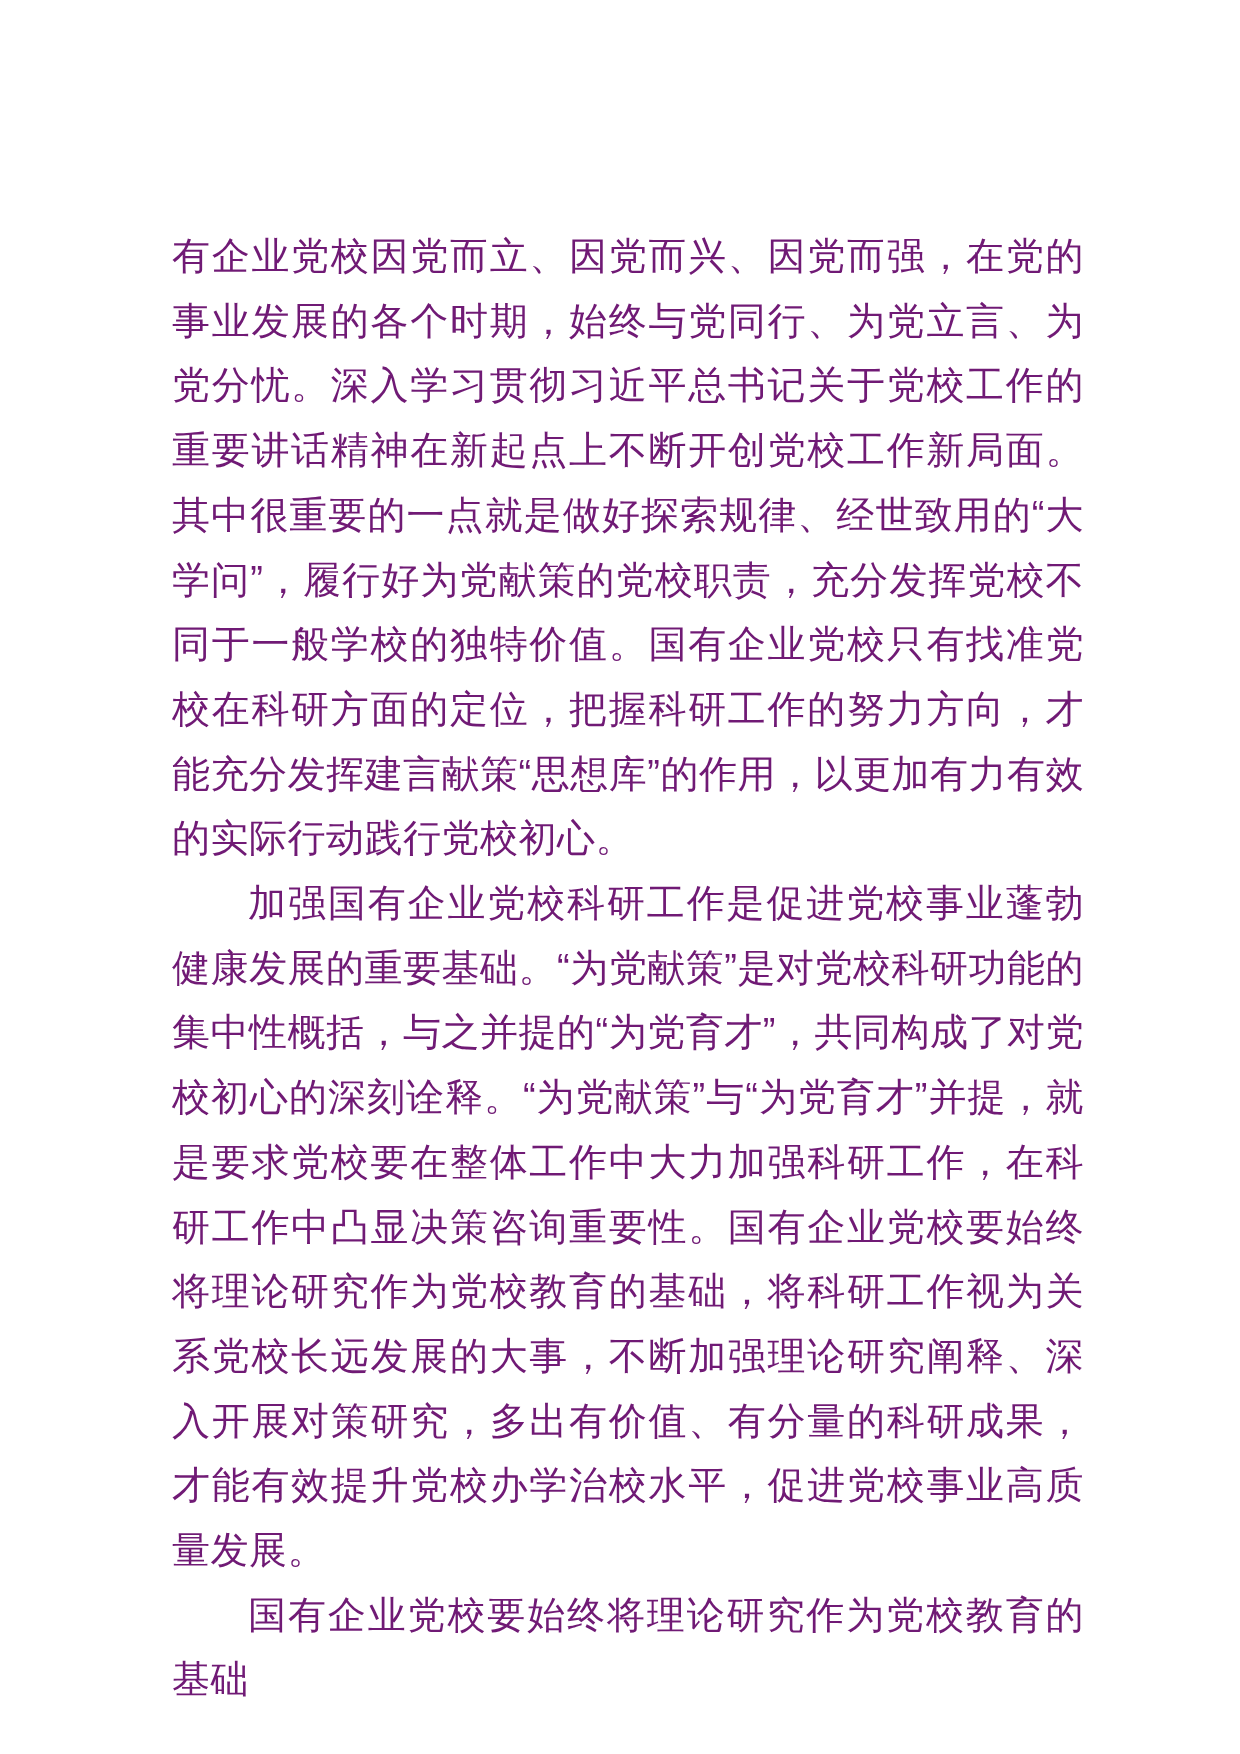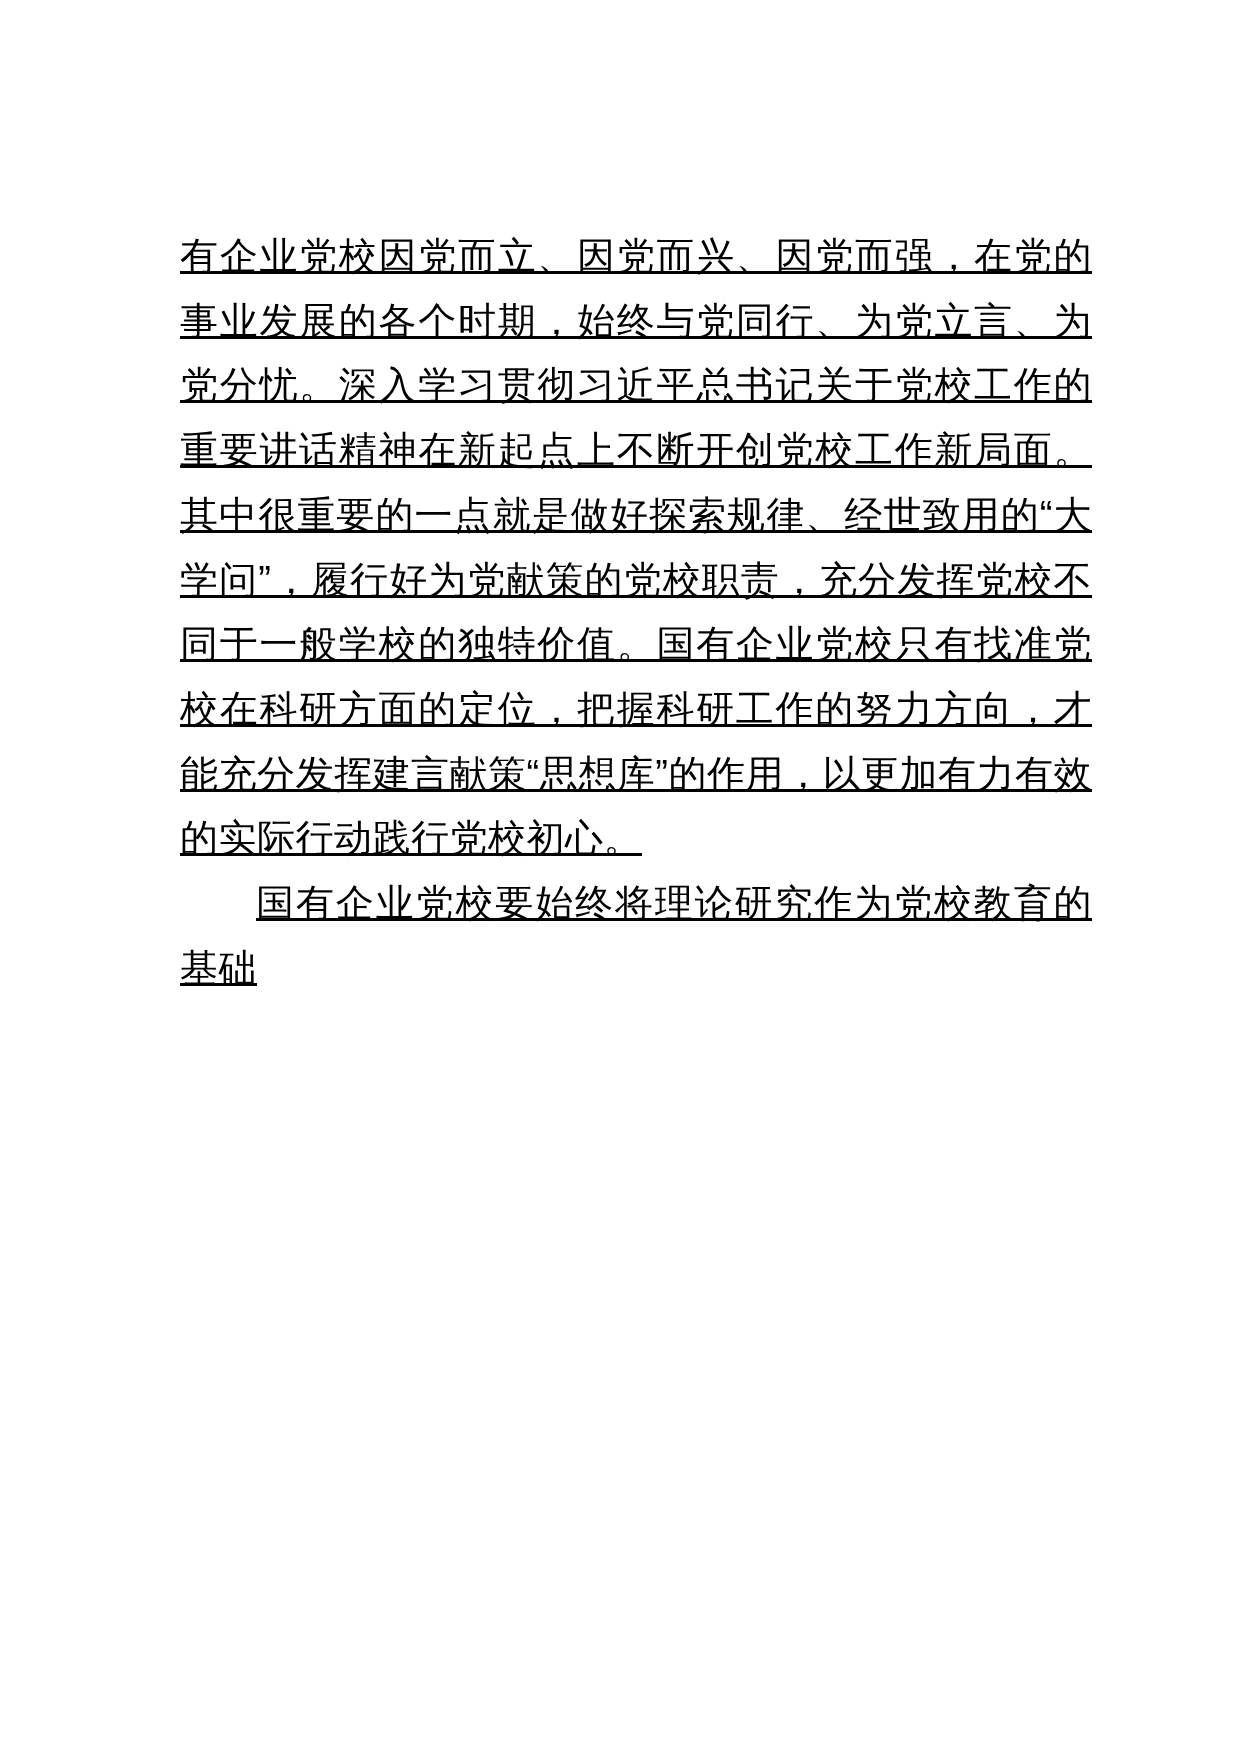--- a/index.html
+++ b/index.html
@@ -10,42 +10,42 @@
   .page {
     position: relative;
     width: 1240px;
     height: 1754px;
     background: #ffffff;
     overflow: hidden;
     font-family: "Liberation Sans", "DejaVu Sans", sans-serif;
   }
   .doc-body {
     position: absolute;
-    left: 180px;
+    left: 172px;
     top: 224px;
     width: 912px;
-    color: #000000;
+    color: #701a75;
     font-size: 38px;
     line-height: 64.7px;
     font-weight: 400;
     text-align: justify;
     text-justify: inter-ideograph;
     word-break: break-all;
     letter-spacing: 0.5px;
-    text-decoration: underline;
   }
   .doc-body p {
     margin: 0;
     padding: 0;
   }
   .doc-body p.indented {
     text-indent: 2em;
   }
 </style>
 </head>
 <body>
 
 <div class="page">
   <div class="doc-body">
     <p>有企业党校因党而立、因党而兴、因党而强，在党的事业发展的各个时期，始终与党同行、为党立言、为党分忧。深入学习贯彻习近平总书记关于党校工作的重要讲话精神在新起点上不断开创党校工作新局面。其中很重要的一点就是做好探索规律、经世致用的“大学问”，履行好为党献策的党校职责，充分发挥党校不同于一般学校的独特价值。国有企业党校只有找准党校在科研方面的定位，把握科研工作的努力方向，才能充分发挥建言献策“思想库”的作用，以更加有力有效的实际行动践行党校初心。</p>
+    <p class="indented">加强国有企业党校科研工作是促进党校事业蓬勃健康发展的重要基础。“为党献策”是对党校科研功能的集中性概括，与之并提的“为党育才”，共同构成了对党校初心的深刻诠释。“为党献策”与“为党育才”并提，就是要求党校要在整体工作中大力加强科研工作，在科研工作中凸显决策咨询重要性。国有企业党校要始终将理论研究作为党校教育的基础，将科研工作视为关系党校长远发展的大事，不断加强理论研究阐释、深入开展对策研究，多出有价值、有分量的科研成果，才能有效提升党校办学治校水平，促进党校事业高质量发展。</p>
     <p class="indented">国有企业党校要始终将理论研究作为党校教育的基础</p>
   </div>
 </div>
 
 </body></html>

